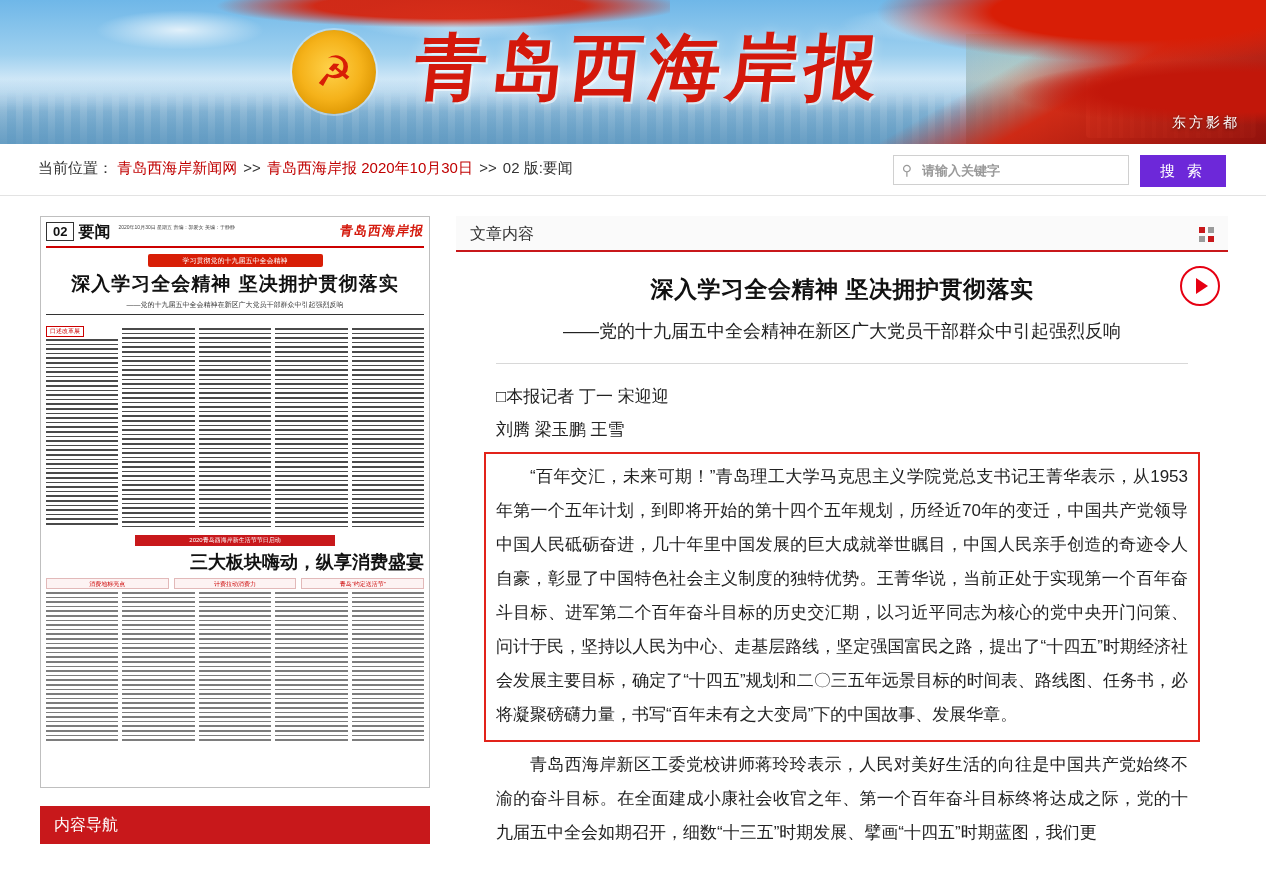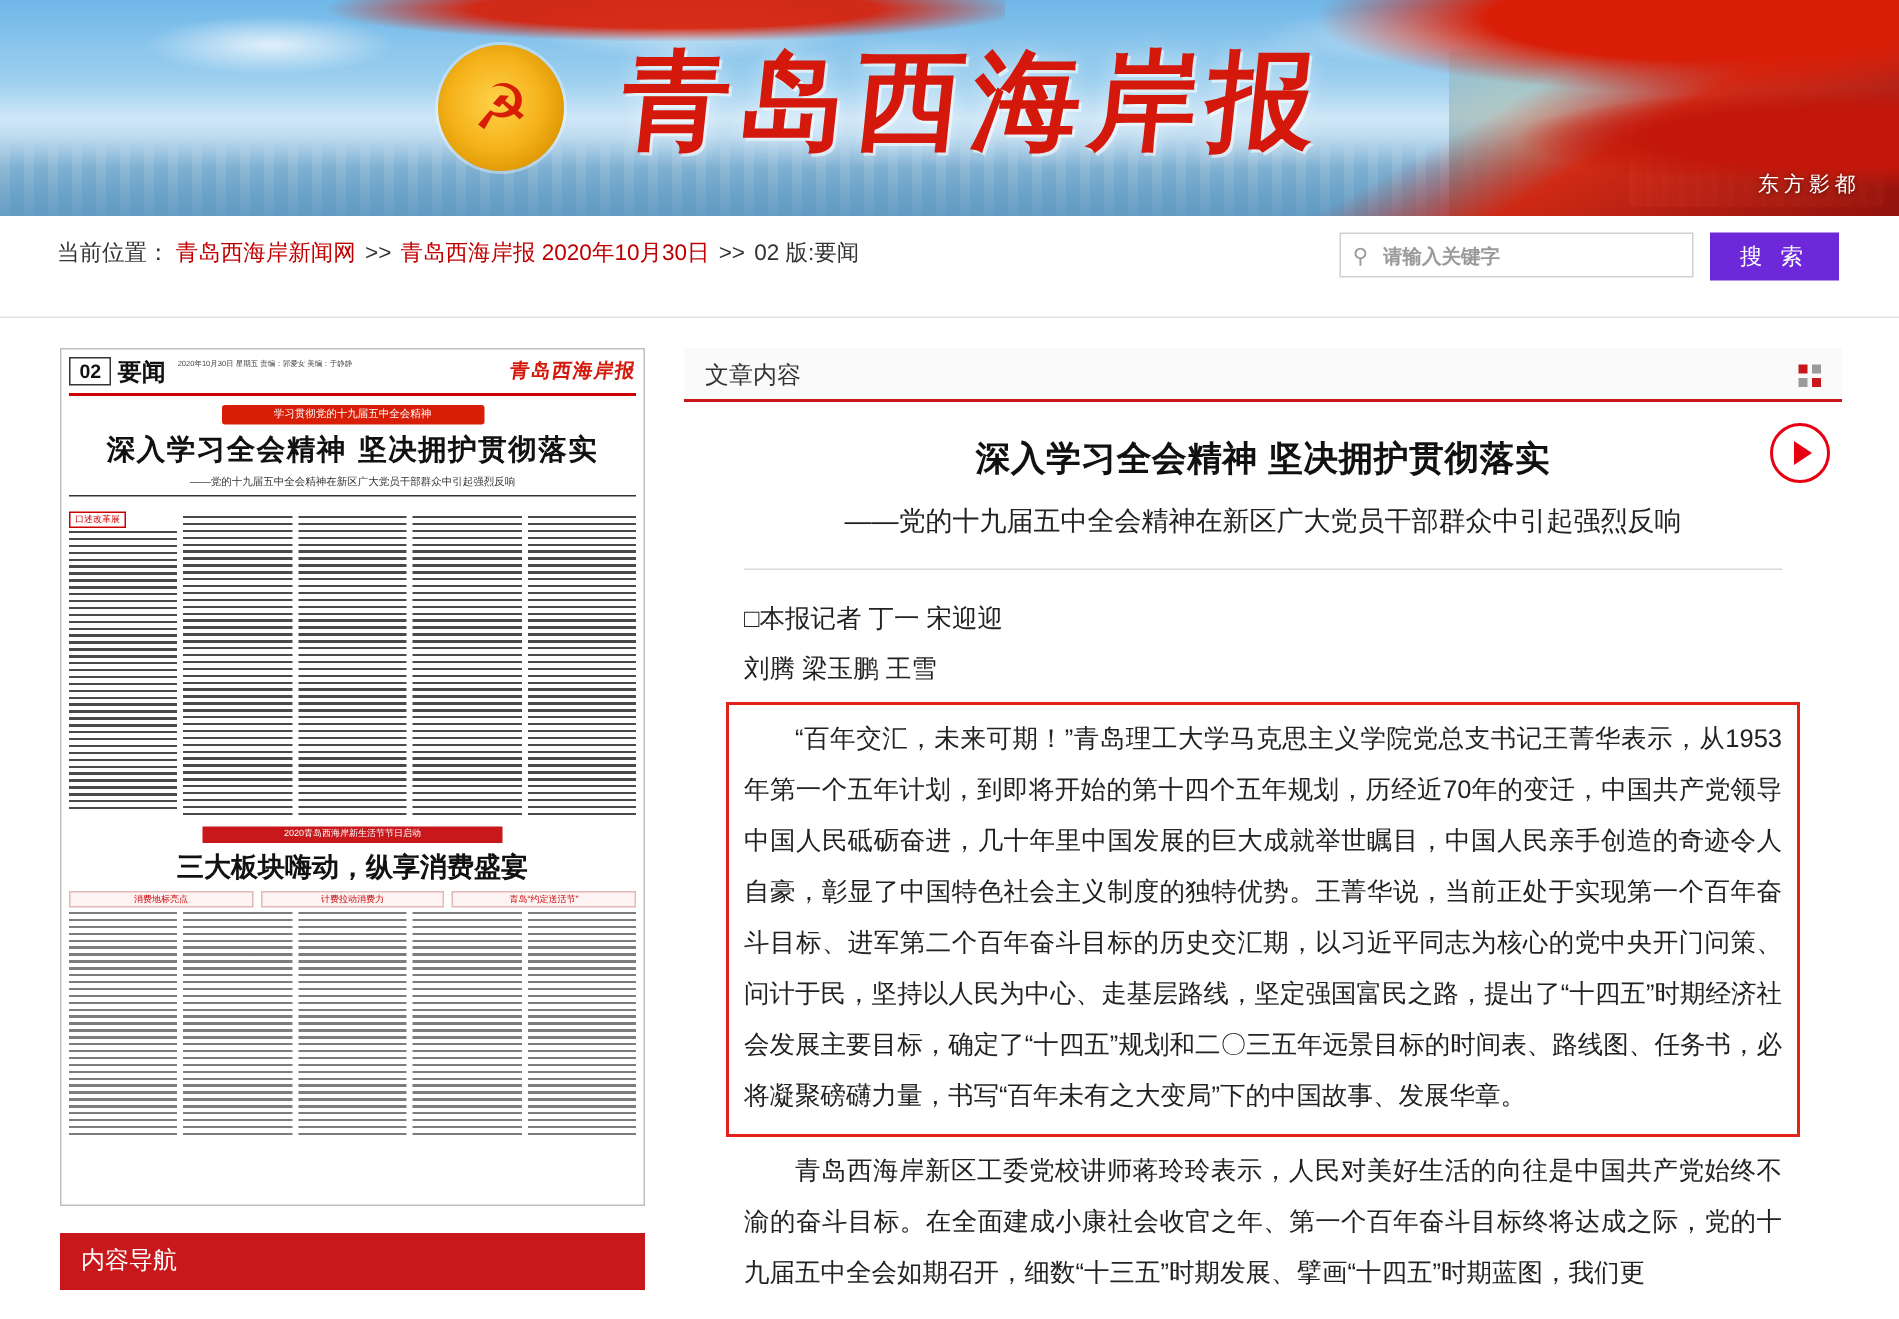--- a/index.html
+++ b/index.html
@@ -85,21 +85,21 @@
   }
   .corner-label {
     position: absolute; right: 26px; bottom: 12px;
     color: #ffffff; font-size: 14px; letter-spacing: 3px;
     text-shadow: 0 1px 3px rgba(0,0,0,.55);
   }
 
   
   .topbar {
     position: relative;
-    height: 68px; width: 1266px;
+    height: 52px; width: 1266px;
     border-bottom: 1px solid #e3e3e3;
     background: #fff;
   }
   .crumb {
     position: absolute; left: 38px; top: 15px;
     font-size: 15px; color: #333;
   }
   .crumb .label { color: #333; }
   .crumb .link { color: #c00000; text-decoration: none; }
   .crumb .sep { color: #333; padding: 0 2px; }
@@ -172,21 +172,21 @@
     background-image: repeating-linear-gradient(180deg,
       #4a4a4a 0px, #4a4a4a 1.6px, transparent 1.6px, transparent 4.6px);
     width: 100%;
   }
   .th-lines.faded { opacity: .72; }
   .th-banner2 {
     margin: 7px auto 4px; width: 200px; height: 11px; background: #c8181b;
     color: #fff; font-size: 6px; text-align: center; line-height: 11px;
   }
   .th-title2 {
-    text-align: center; font-size: 18px; font-weight: bold; color: #111;
+    text-align: right; font-size: 18px; font-weight: bold; color: #111;
     font-family: "DejaVu Serif", serif; margin: 3px 0 4px;
   }
   .th-boxrow { display: flex; gap: 5px; margin: 4px 0 3px; }
   .th-box {
     flex: 1; text-align: center; font-size: 6px; color: #c00;
     border: 1px solid #e2b9b9; background: #fdf3f3; line-height: 11px; height: 11px;
   }
 
   .pager { width: 390px; margin-top: 14px; position: relative; height: 26px; }
   .pager .pg {

